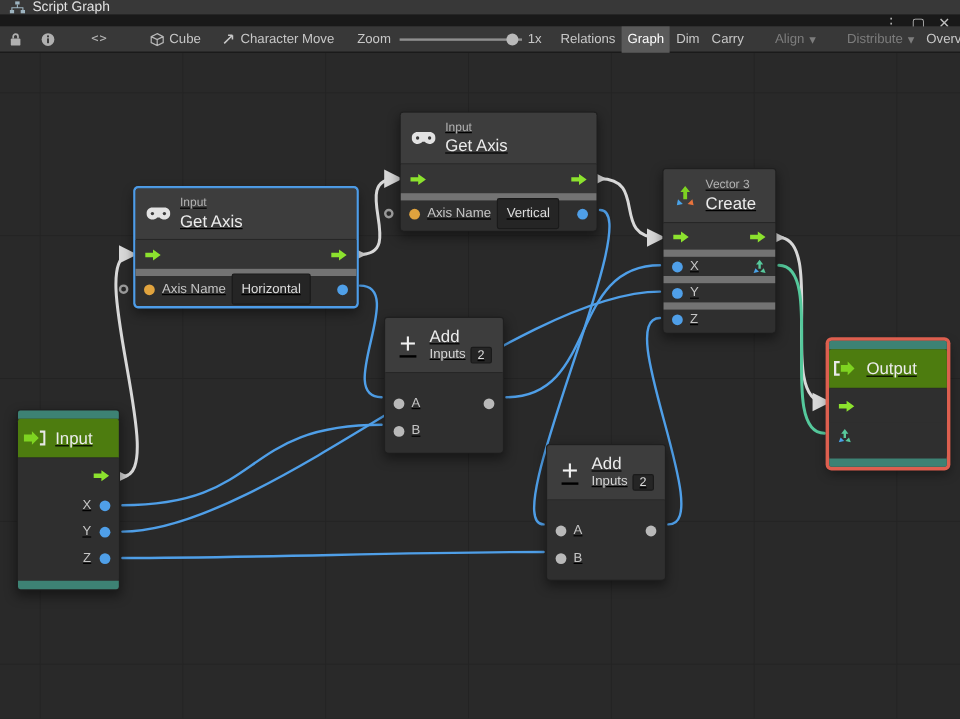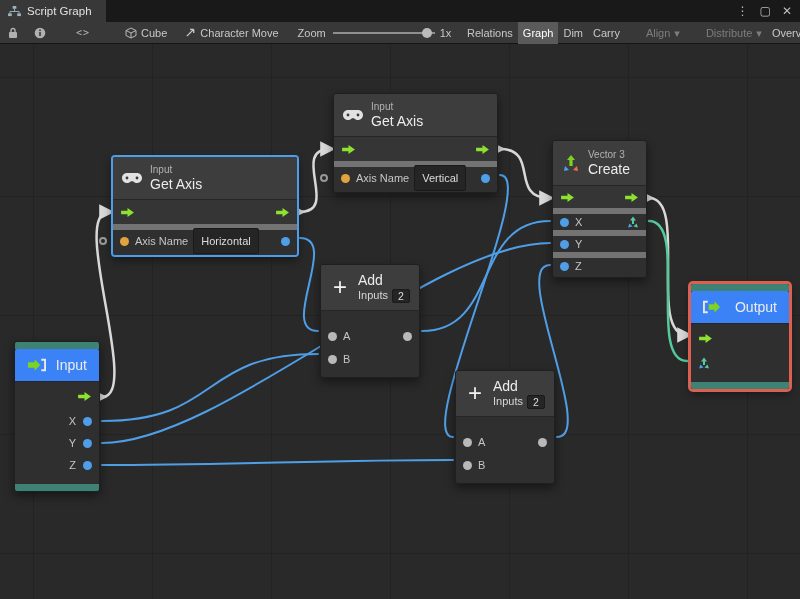--- a/index.html
+++ b/index.html
@@ -3,21 +3,21 @@
 <meta charset="utf-8">
 <style>
   * { box-sizing: border-box; }
   html,body { margin:0; padding:0; }
   body {
     width:800px; height:599px; position:relative; overflow:hidden;
     background:#282828; font-family:"Liberation Sans", sans-serif;
     -webkit-user-select:none; user-select:none;
   }
   
-  .tabbar { position:absolute; top:0; left:0; right:0; height:22px; background:#191919; display:flex; align-items:stretch; z-index:6; }
+  .tabbar { position:absolute; top:0; left:0; right:0; height:22px; background:#191919; display:flex; align-items:stretch; z-index:6;flex-direction:column; }
   .tab { display:flex; align-items:center; gap:6px; background:#383838; padding:0 14px 0 8px; font-size:11.5px; color:#e2e2e2; }
   .win-controls { margin-left:auto; display:flex; align-items:center; gap:11px; padding-right:8px; color:#bdbdbd; font-size:12px; }
   .win-controls span { cursor:default; }
   
   .toolbar { position:absolute; top:22px; left:0; right:0; height:22px; background:#383838; border-bottom:1px solid #141414; display:flex; align-items:center; font-size:11px; color:#c8c8c8; z-index:6; white-space:nowrap; }
   .tb-icon { display:flex; align-items:center; padding:0 4px; }
   .tb-code { font-family:"DejaVu Sans Mono", monospace; font-size:10px; color:#b5b5b5; letter-spacing:1px; }
   .tb-btn { display:flex; align-items:center; gap:4px; height:22px; padding:0 5px; }
   .tb-btn.active { background:#5a5a5a; color:#fff; }
   .tb-btn.disabled { color:#7d7d7d;margin-left:16px; }
@@ -26,21 +26,21 @@
   .slider { position:relative; width:102px; height:22px; margin:0 5px 0 7px; }
   .slider-track { position:absolute; top:10px; left:0; right:0; height:2px; background:#8f8f8f; }
   .slider-knob { position:absolute; top:6px; right:3px; width:10px; height:10px; border-radius:50%; background:#bababa; }
   .sep { width:26px; }
   
   .canvas { position:absolute; top:44px; left:0; right:0; bottom:0; background-color:#292929;
     background-image: linear-gradient(to right, #232323 1px, transparent 1px), linear-gradient(to bottom, #232323 1px, transparent 1px);
     background-size:119px 119px; background-position:33px 33px; }
   #edges { position:absolute; top:0; left:0; width:800px; height:599px; z-index:1; }
   
-  .node { position:absolute; z-index:2; background:#2f2f2f; border:1px solid #1f1f1f; border-radius:3px; box-shadow:0 4px 10px rgba(0,0,0,.45); }
+  .node { position:absolute; z-index:2; background:#2f2f2f; border:1px solid #1f1f1f; border-radius:3px; box-shadow:0 4px 10px rgba(0,0,0,.45);text-decoration:underline; }
   .node.selected { border-color:#4e9de9; box-shadow:0 0 0 1px #4e9de9, 0 4px 10px rgba(0,0,0,.45); }
   .node.highlight-red { border-color:#dd5f4f; box-shadow:0 0 0 2px #dd5f4f, 0 4px 10px rgba(0,0,0,.45); }
   .node-header { display:flex; align-items:center; gap:8px; background:#3d3d3d; padding:7px 9px; border-bottom:1px solid #262626; border-radius:2px 2px 0 0; }
   .hcol { display:flex; flex-direction:column; line-height:1.18; }
   .node-sub { font-size:10px; color:#b2b2b2; }
   .node-title { font-size:14px; color:#ececec; }
   .node-body { background:#2f2f2f; border-radius:0 0 3px 3px; padding-bottom:3px; }
   .row { position:relative; display:flex; align-items:center; padding:0 7px; height:22px; font-size:11px; color:#c6c6c6; }
   .row.flow { height:24px; justify-content:space-between; background:#353535; }
   .row.val { height:28px; }
@@ -61,21 +61,21 @@
   .node.add .node-body { padding:14px 0 6px; }
   .node.add .row { height:23px; }
   .node.add .row + .row { border-top:none; }
   
   .node.v3 .node-header { padding:8px 9px; }
   .node.v3 .row { height:22px; }
   
   .strip { height:7px; background:#3d8274; }
   .strip.top { border-radius:2px 2px 0 0; }
   .strip.bottom { border-radius:0 0 2px 2px; }
-  .node.io .node-header { padding:8px 12px; background:#3b82f6;justify-content:space-between; }
+  .node.io .node-header { padding:8px 4px; background:#4d7c0f; }
   .node.io .row.flow { height:28px; background:#2f2f2f; }
   .node.io .row { height:22px; }
   .node.io .row.end { justify-content:flex-end; gap:7px; }
   .node.io .row + .row { border-top:none; }
   .node.io .pad { height:5px; }
   .icon { display:flex; align-items:center; }
 </style>
 </head>
 <body>
 

